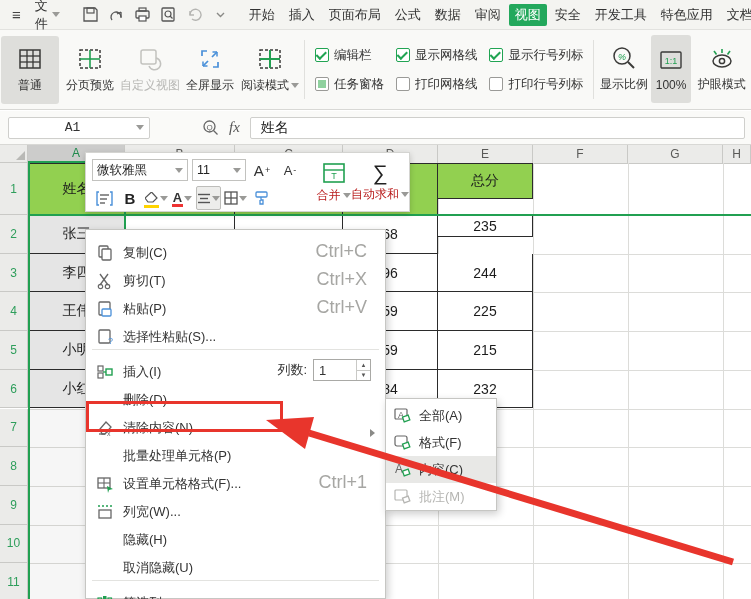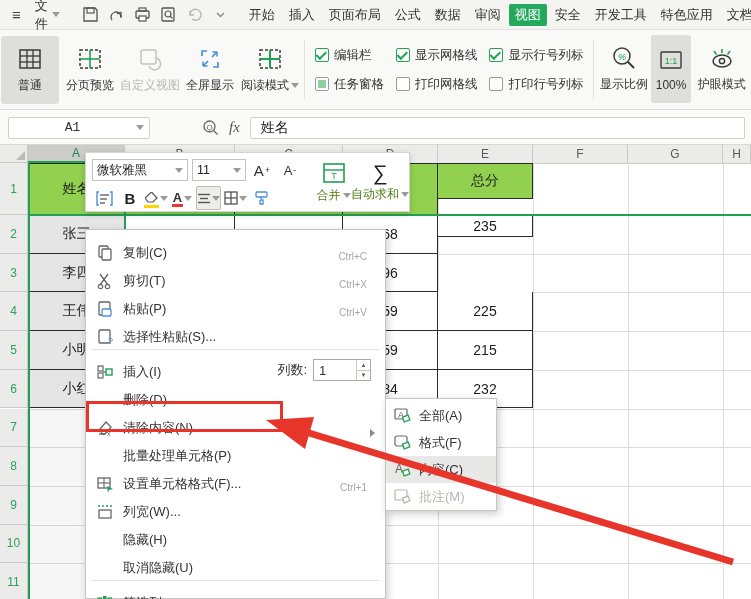--- a/index.html
+++ b/index.html
@@ -81,33 +81,33 @@
   .mb-left { width:230px; padding:4px 2px 2px 6px; }
   .mb-r1 { display:flex; align-items:center; gap:4px; height:26px; }
   .mb-r2 { display:flex; align-items:center; gap:2px; height:26px; margin-top:2px; }
   .mb-select { height:22px; border:1px solid #c2c2bf; background:#fff; display:flex; align-items:center;
                padding:0 4px; gap:4px; font-size:12.5px; color:#222; }
   .mb-btn { height:24px; min-width:24px; display:flex; align-items:center; justify-content:center;
             gap:1px; border-radius:2px; color:#333; }
   .mb-btn.pressed { border:1px solid #bdbdba; background:#ededeb; }
   .mb-bigs { flex:1; display:flex; }
   .mb-big { flex:1; display:flex; flex-direction:column; align-items:center; justify-content:center; gap:3px; padding-top:2px; }
-  .mb-big .lbl { font-size:12px; color:#4d7c0f; display:flex; align-items:center; gap:2px; white-space:nowrap; }
+  .mb-big .lbl { font-size:12px; color:#b91c1c; display:flex; align-items:center; gap:2px; white-space:nowrap; }
   .boldB { font-weight:bold; font-size:15px; color:#222; }
   .letterbar { position:relative; font-size:13px; font-weight:bold; line-height:12px; padding:0 1px; }
   .letterbar .bar { position:absolute; left:0; right:0; bottom:-3px; height:3px; }
   .sum { font-size:21px; color:#222; line-height:20px; }
 
   
   .menu { position:absolute; left:85px; top:229px; width:301px; height:370px; background:#fff;
           border:1px solid #c6c6c3; box-shadow:2px 3px 8px rgba(0,0,0,.2); z-index:30; padding-top:4px; }
   .mi { height:28px; display:flex; align-items:flex-end; padding:0 8px 0 10px; color:#333; position:relative; }
   .mi .ico { width:18px; height:18px; margin-right:9px; display:flex; align-items:center; justify-content:center; }
   .mi .txt { flex:1; white-space:nowrap; }
-  .mi .sc { color:#a6a6a3; font-size:10px; margin-right:10px; }
+  .mi .sc { color:#a6a6a3; font-size:18px; margin-right:10px; }
   .mi .sub { width:0; height:0; border-top:4px solid transparent; border-bottom:4px solid transparent;
              border-left:5px solid #8a8a87; margin-right:2px; }
   .msep { height:1px; background:#e3e3e0; margin:3px 6px; }
   .spinwrap { display:flex; align-items:center; gap:6px; margin-right:6px; }
   .spin { width:58px; height:22px; border:1px solid #a9a9a6; background:#fff; display:flex; }
   .spin .v { flex:1; display:flex; align-items:center; padding-left:5px; font-size:13px; }
   .spin .arrows { width:14px; border-left:1px solid #c9c9c6; display:flex; flex-direction:column; }
   .spin .arrows div { flex:1; display:flex; align-items:center; justify-content:center; font-size:6px; color:#555; }
   .spin .arrows div:first-child { border-bottom:1px solid #c9c9c6; }
 
@@ -386,20 +386,21 @@
       <div class="cell hdr" style="left: 438px; top: 18px; width: 95px; height: 36px; border-top: 1px solid rgb(43, 43, 43);">总分</div>
       <div class="cell selcol" style="left: 28px; top: 70px; width: 97px; height: 38.7px; border-left: 1px solid rgb(43, 43, 43);">张三</div>
       <div class="cell" style="left: 125px; top: 70px; width: 110px; height: 38.7px;">89</div>
       <div class="cell" style="left: 235px; top: 70px; width: 108px; height: 38.7px;">78</div>
       <div class="cell" style="left: 343px; top: 70px; width: 95px; height: 38.7px;">68</div>
       <div class="cell" style="left: 438px; top: 70px; width: 95px; height: 22px;">235</div>
       <div class="cell selcol" style="left: 28px; top: 108.7px; width: 97px; height: 38.7px; border-left: 1px solid rgb(43, 43, 43);">李四</div>
       <div class="cell" style="left: 125px; top: 108.7px; width: 110px; height: 38.7px;"></div>
       <div class="cell" style="left: 235px; top: 108.7px; width: 108px; height: 38.7px;"></div>
       <div class="cell" style="left: 343px; top: 108.7px; width: 95px; height: 38.7px;">96</div>
+      <div class="cell" style="left: 438px; top: 108.7px; width: 95px; height: 38.7px;">244</div>
       <div class="cell selcol" style="left: 28px; top: 147.4px; width: 97px; height: 38.7px; border-left: 1px solid rgb(43, 43, 43);">王伟</div>
       <div class="cell" style="left: 125px; top: 147.4px; width: 110px; height: 38.7px;"></div>
       <div class="cell" style="left: 235px; top: 147.4px; width: 108px; height: 38.7px;"></div>
       <div class="cell" style="left: 343px; top: 147.4px; width: 95px; height: 38.7px;">59</div>
       <div class="cell" style="left: 438px; top: 147.4px; width: 95px; height: 38.7px;">225</div>
       <div class="cell selcol" style="left: 28px; top: 186.1px; width: 97px; height: 38.7px; border-left: 1px solid rgb(43, 43, 43);">小明</div>
       <div class="cell" style="left: 125px; top: 186.1px; width: 110px; height: 38.7px;"></div>
       <div class="cell" style="left: 235px; top: 186.1px; width: 108px; height: 38.7px;"></div>
       <div class="cell" style="left: 343px; top: 186.1px; width: 95px; height: 38.7px;">59</div>
       <div class="cell" style="left: 438px; top: 186.1px; width: 95px; height: 38.7px;">215</div>

